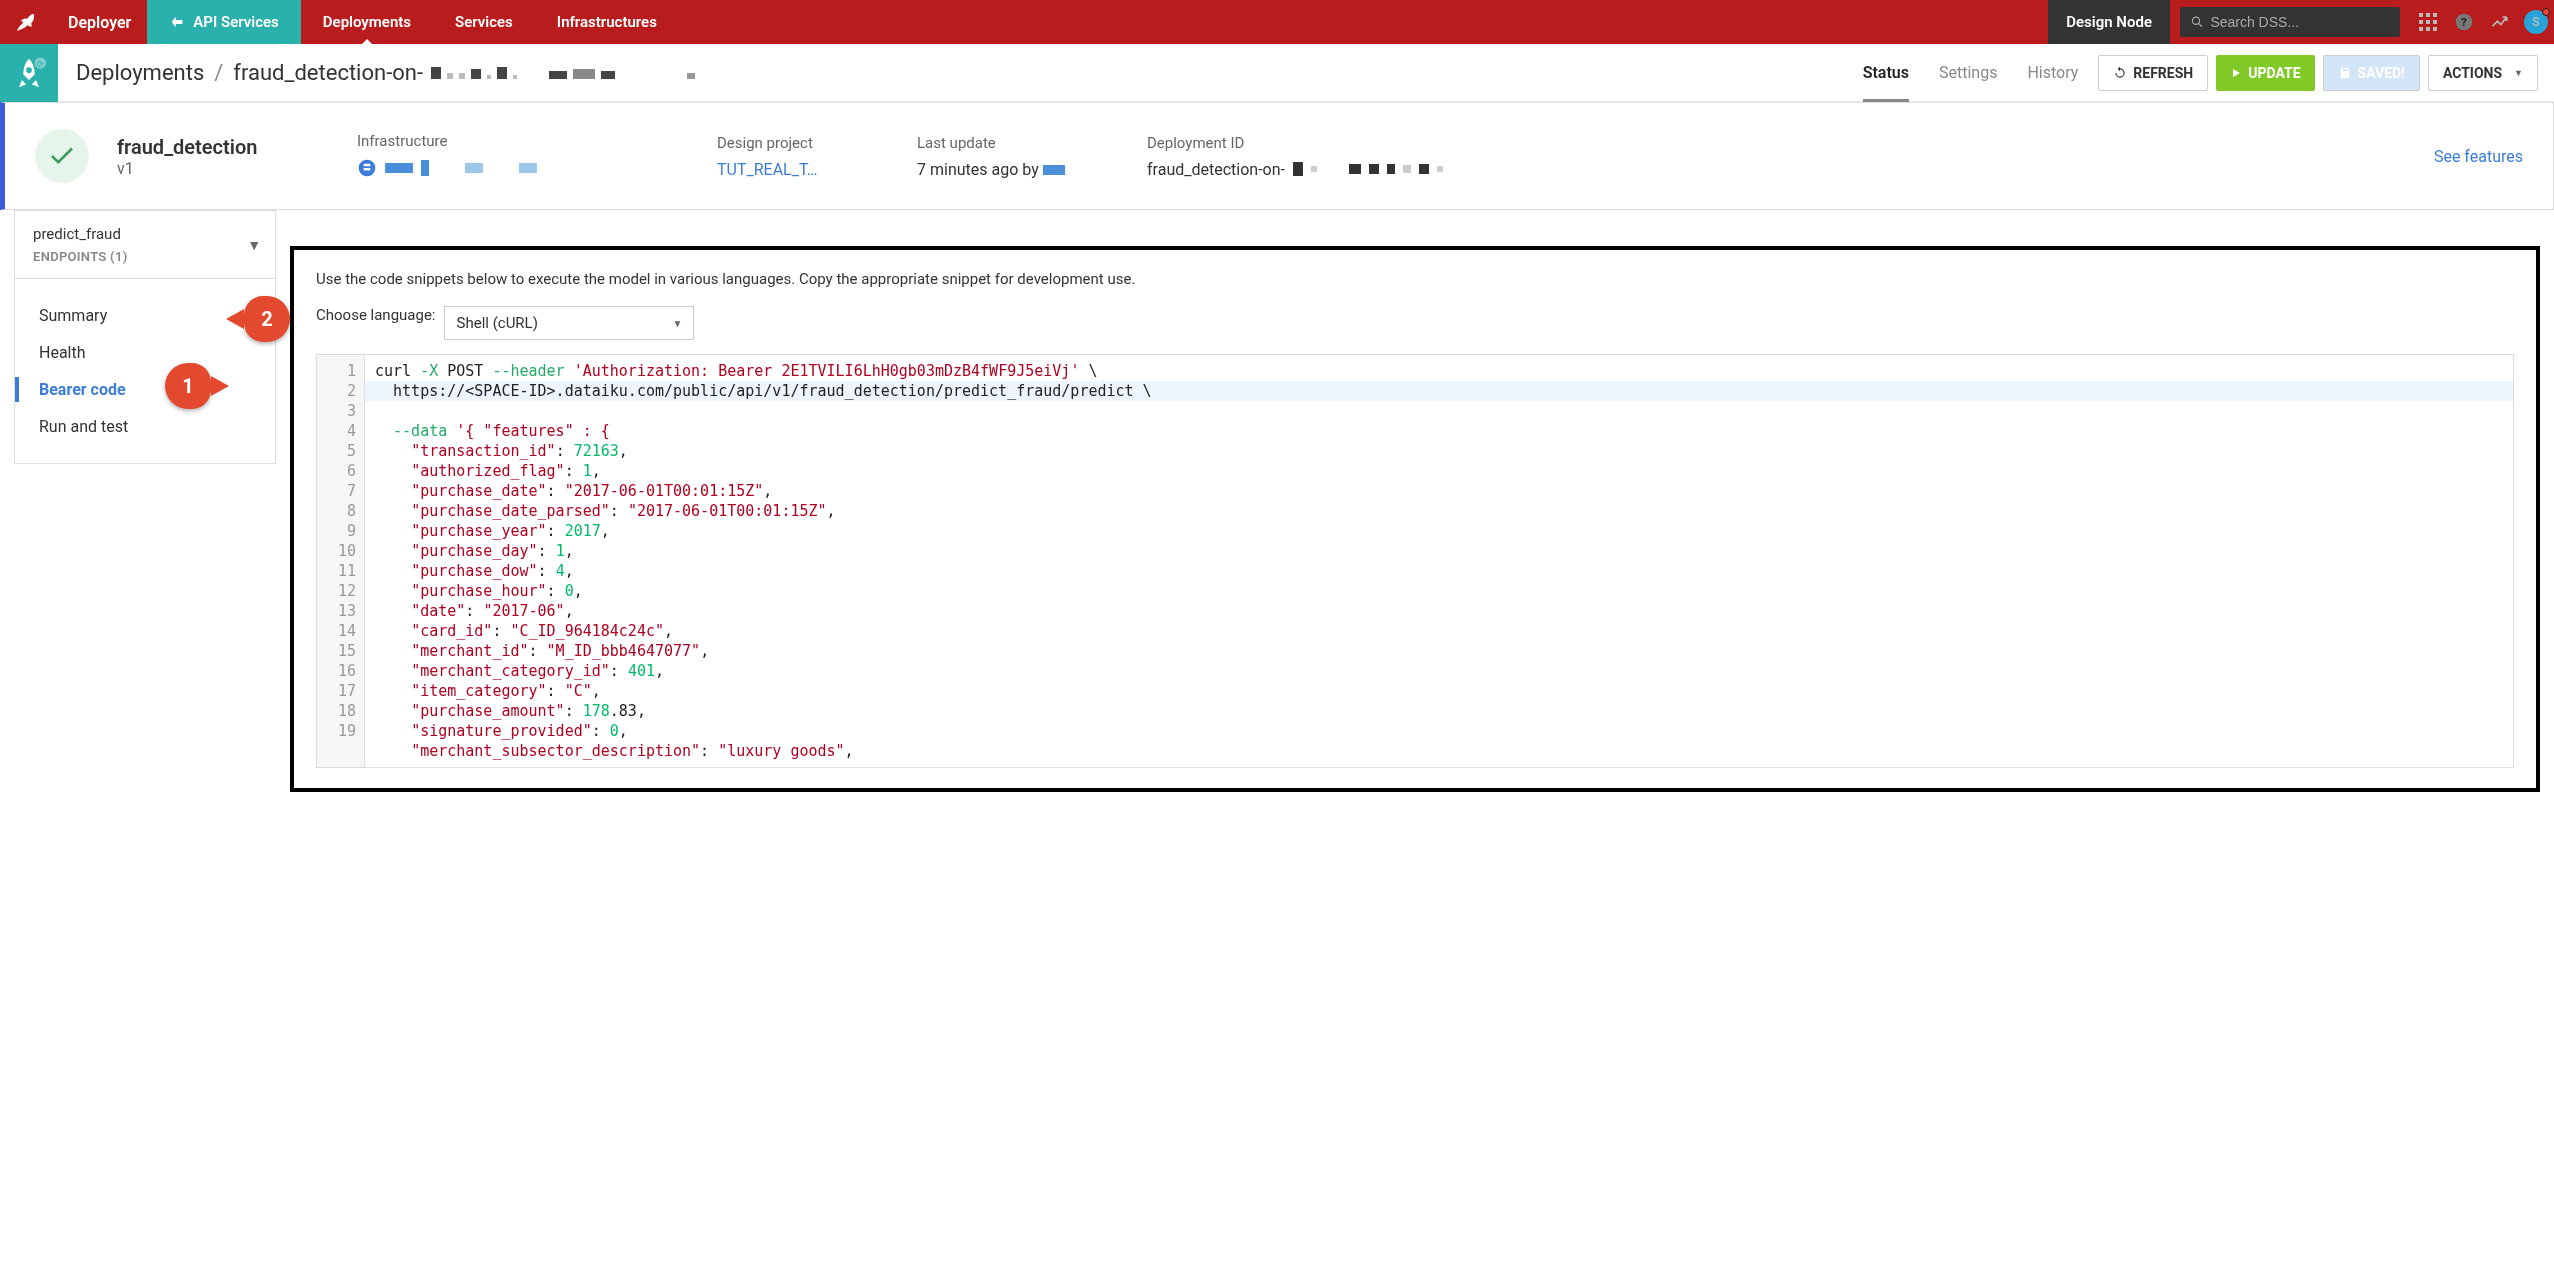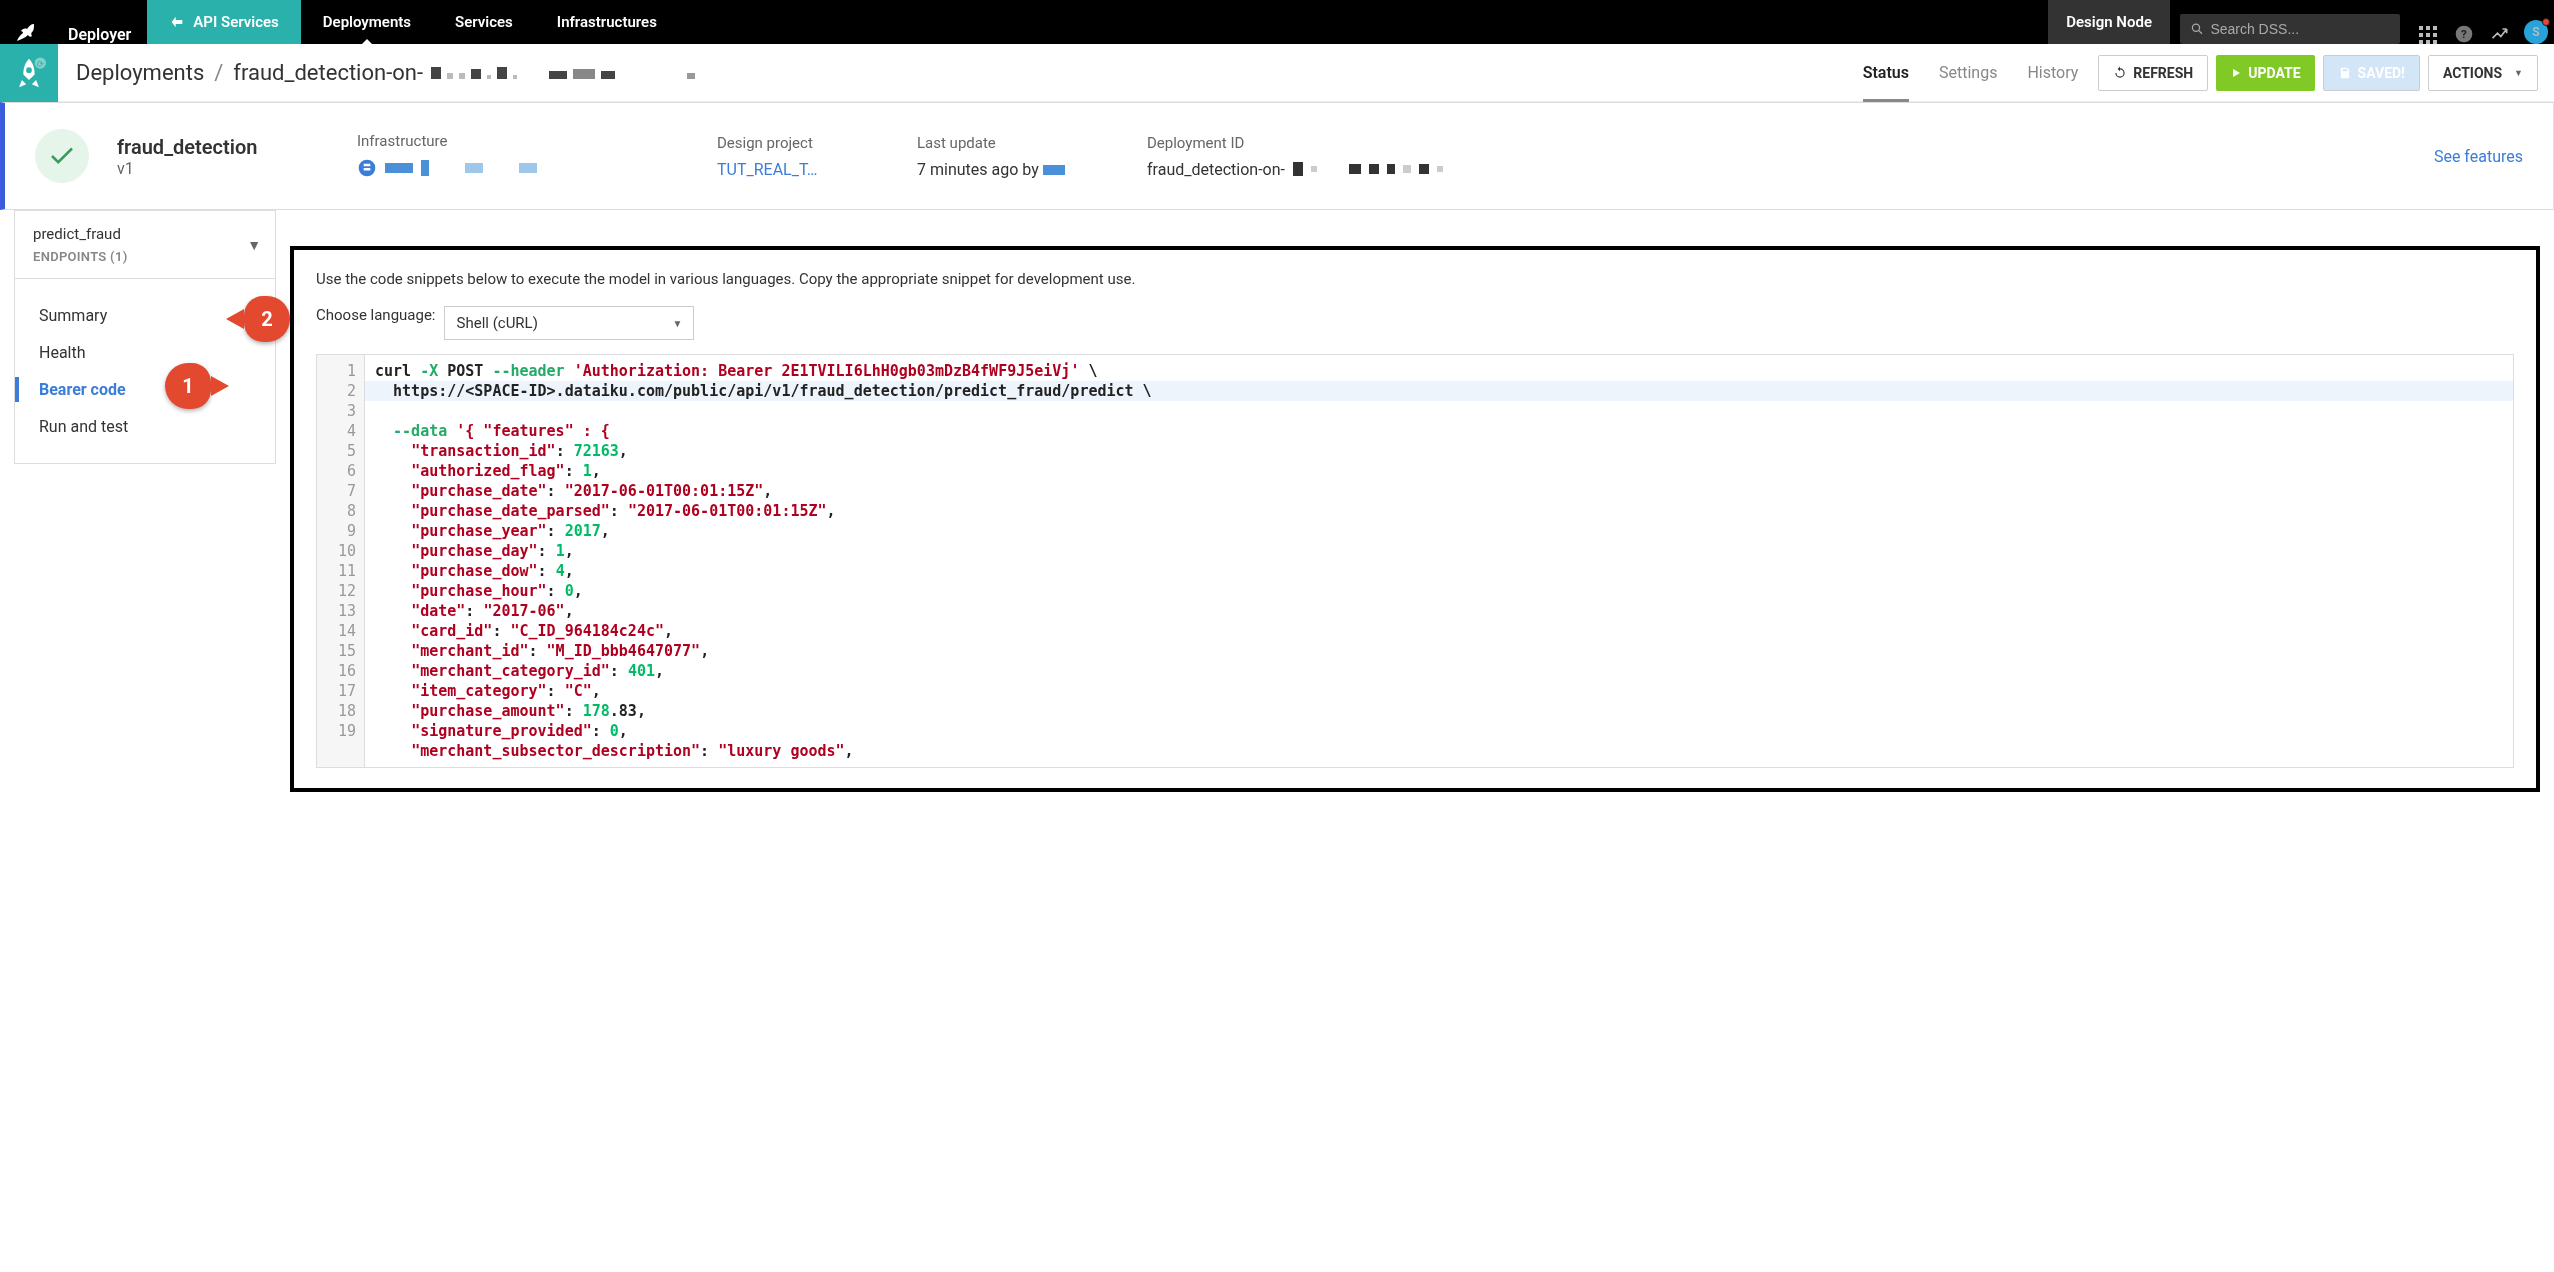--- a/index.html
+++ b/index.html
@@ -1,17 +1,17 @@
 <!DOCTYPE html>
 <html><head>
 <meta charset="utf-8">
 <style>
 * { margin: 0; padding: 0; box-sizing: border-box; }
 body { font-family: -apple-system, BlinkMacSystemFont, "Segoe UI", Roboto, Helvetica, Arial, sans-serif; color: #333; font-size: 14px; overflow: hidden; }
-.topnav { background: #000000; color: #fff; display: flex; align-items: flex-end; height: 44px; }
+.topnav { background: #b91c1c; color: #fff; display: flex; align-items: center; height: 44px; }
 .topnav .logo { width: 52px; display: flex; align-items: center; justify-content: center; }
 .topnav .brand { font-weight: 600; padding: 0 16px; font-size: 16px; }
 .topnav .nav-tab { padding: 0 22px; height: 44px; display: flex; align-items: center; font-size: 15px; font-weight: 600; color: #fff; cursor: pointer; position: relative; }
 .topnav .nav-tab.active { background: #2ab1ac; }
 .topnav .nav-tab.caret::after { content: ""; position: absolute; bottom: -1px; left: 50%; transform: translateX(-50%); width: 0; height: 0; border-left: 6px solid transparent; border-right: 6px solid transparent; border-bottom: 6px solid #fff; }
 .topnav .spacer { flex: 1; }
 .topnav .right-item { height: 44px; display: flex; align-items: center; padding: 0 14px; color: #ccc; font-size: 15px; }
 .topnav .design-node { background: #333; padding: 0 18px; font-weight: 600; color: #fff; }
 .topnav .search { background: #333; display: flex; align-items: center; padding: 0 10px; width: 220px; height: 30px; margin: 0 10px; border-radius: 2px; }
 .topnav .search input { background: transparent; border: none; color: #ccc; outline: none; font-size: 14px; width: 100%; }
@@ -63,21 +63,21 @@
 .main .intro { font-size: 15px; color: #333; margin-bottom: 18px; }
 .lang-row { display: flex; align-items: flex-start; gap: 8px; margin-bottom: 14px; }
 .lang-row label { font-size: 15px; }
 .select { border: 1px solid #ccc; padding: 7px 32px 7px 12px; font-size: 15px; position: relative; cursor: pointer; min-width: 250px; }
 .select::after { content: "▼"; position: absolute; right: 10px; top: 50%; transform: translateY(-50%); font-size: 10px; color: #666; }
 
 .code-card { border: 1px solid #ddd; display: flex; font-family: "SF Mono", Menlo, Consolas, monospace; font-size: 15px; line-height: 20px; }
 .gutter { background: #f6f6f6; border-right: 1px solid #ddd; padding: 6px 0; text-align: right; color: #999; width: 48px; }
 .gutter div { padding: 0 8px; }
 .code { padding: 6px 10px; white-space: pre; overflow: hidden; flex: 1; }
-.code .line { height: 20px; font-weight: bold; }
+.code .line { height: 20px; }
 .code .hl { background: #eef4fb; display: block; margin: 0 -10px; padding: 0 10px; }
 .tok-str { color: #b00020; }
 .tok-key { color: #b00020; }
 .tok-num { color: #0b6; }
 .tok-flag { color: #2a6; }
 .tok-plain { color: #222; }
 
 .callout { position: absolute; width: 46px; height: 46px; border-radius: 20px; background: #e2492f; color: #fff; font-size: 20px; font-weight: 700; display: flex; align-items: center; justify-content: center; box-shadow: 0 2px 4px rgba(0,0,0,.3); }
 .callout.c1 { border-top-left-radius: 24px; border-bottom-left-radius: 24px; }
 .callout.c2 { border-top-right-radius: 24px; border-bottom-right-radius: 24px; }

